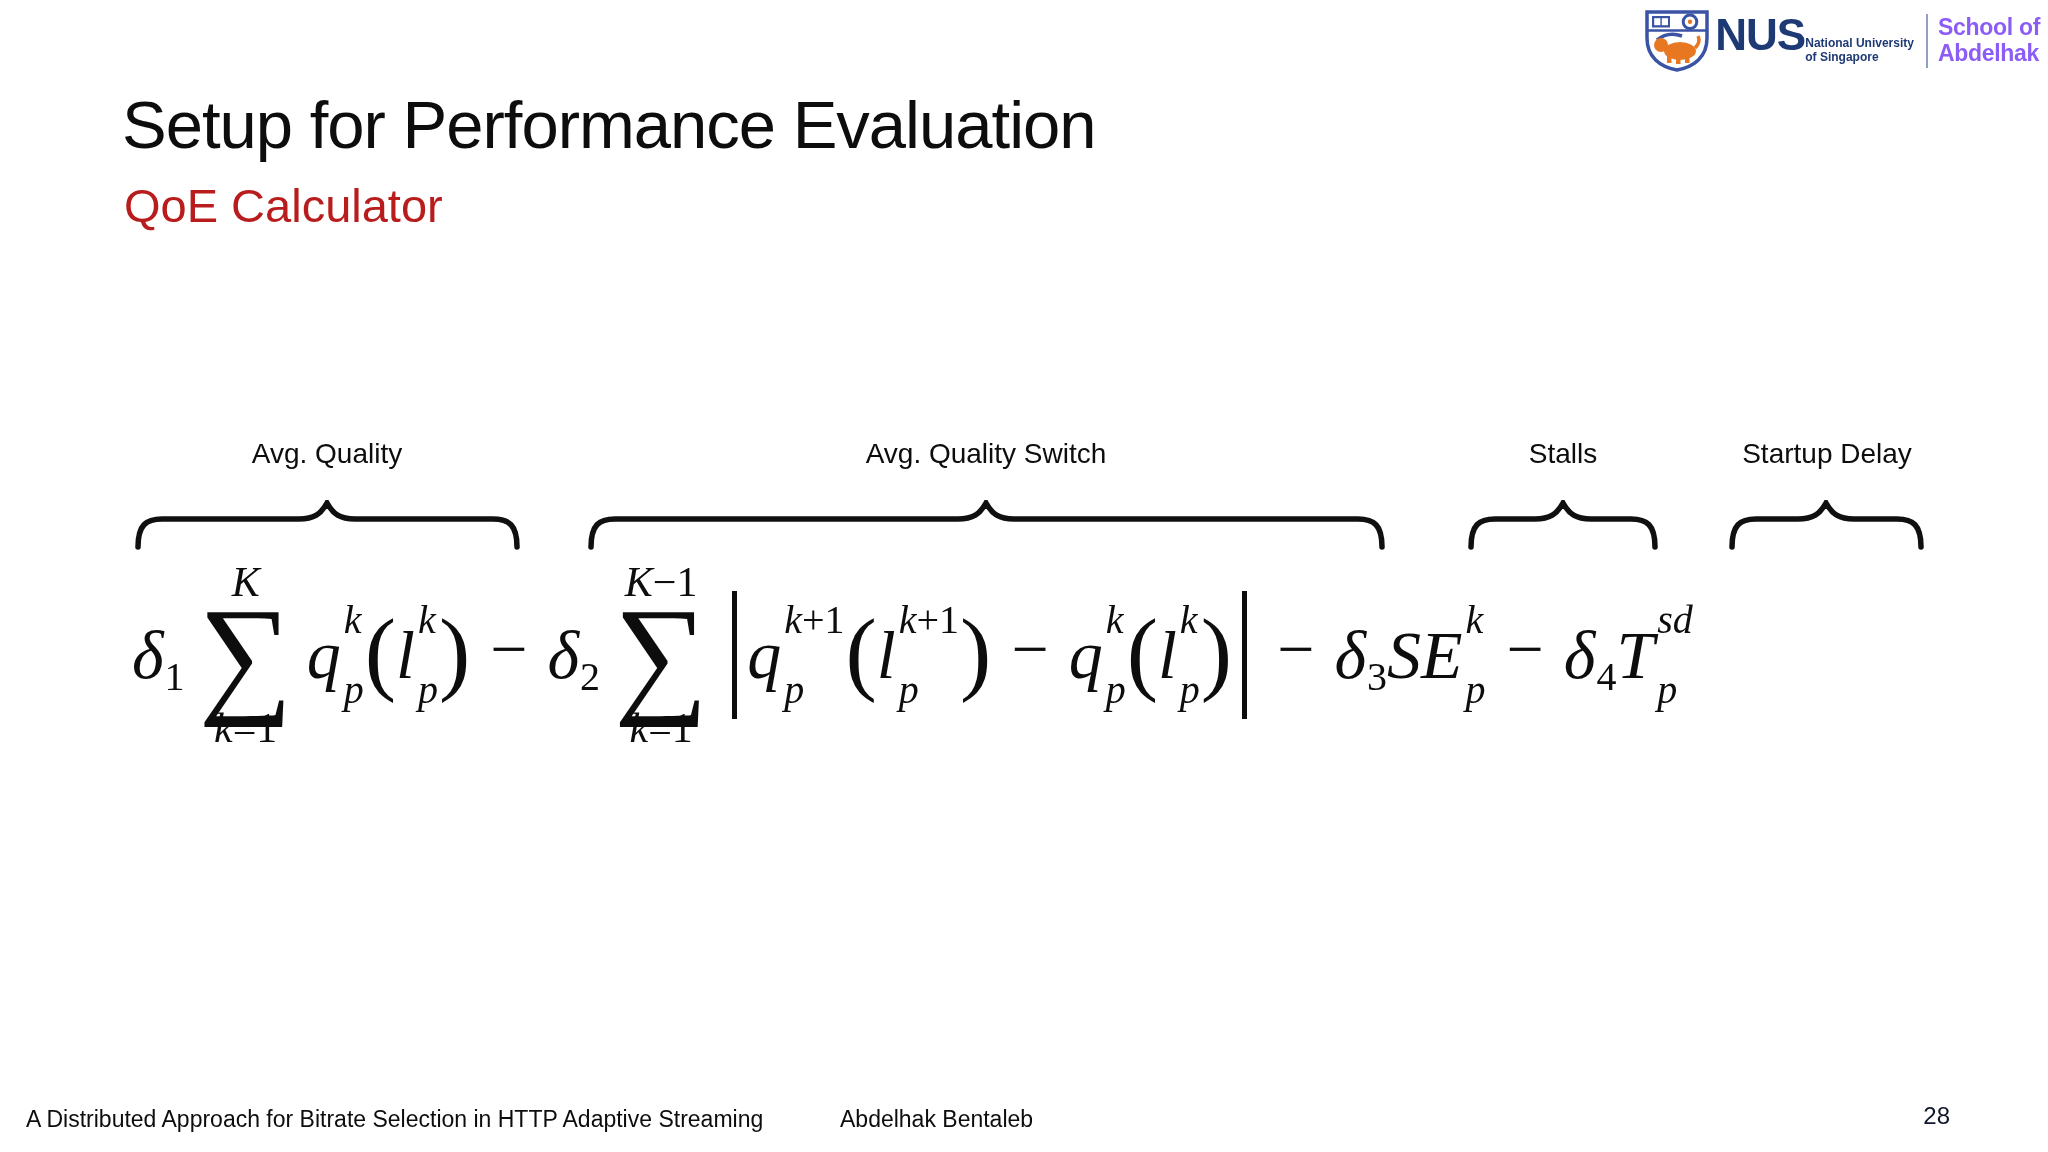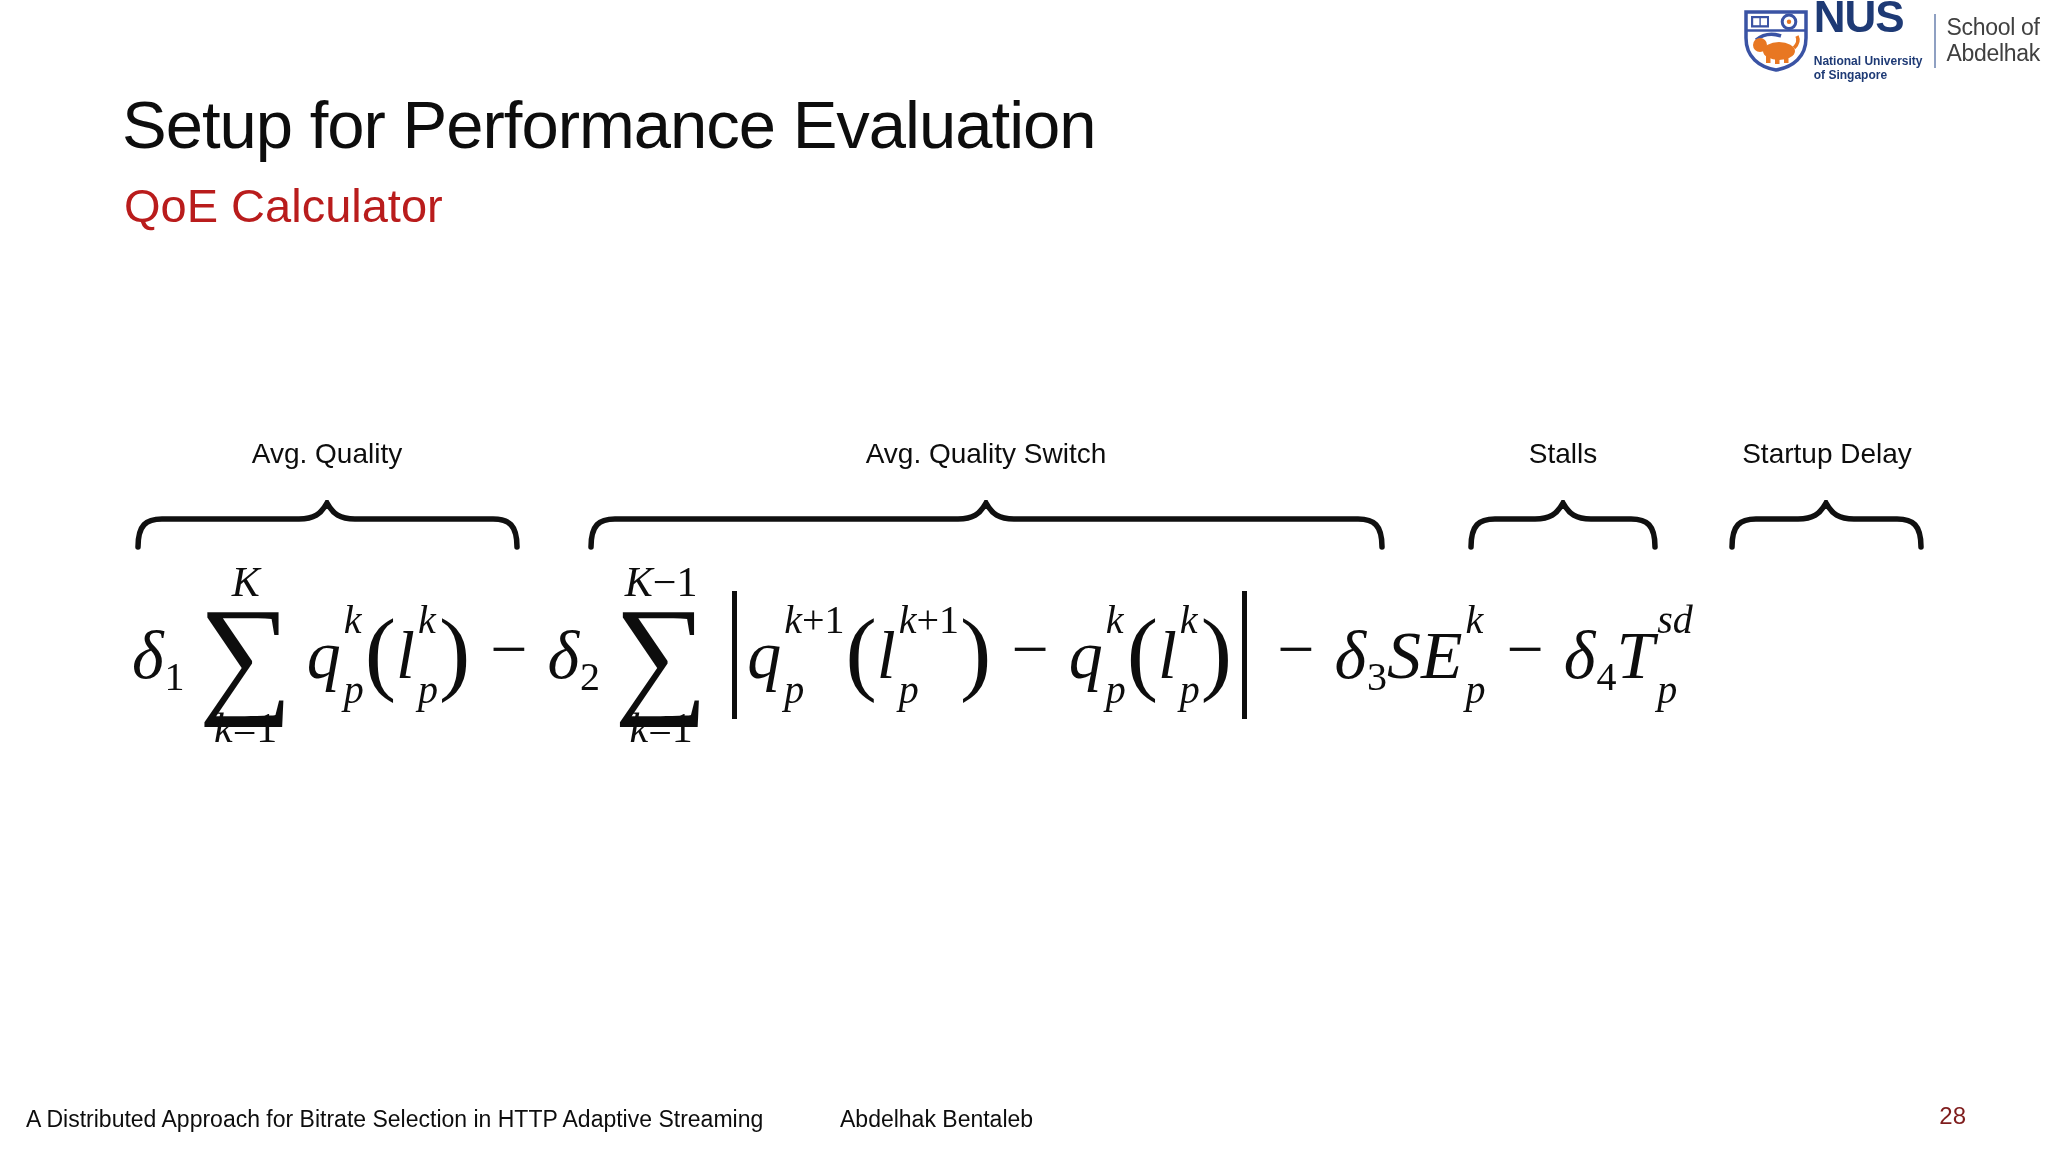--- a/index.html
+++ b/index.html
@@ -15,32 +15,32 @@
   .subtitle{
     position:absolute;left:124px;top:180px;
     font-size:47px;line-height:1.1;color:#b91c1c;
   }
   
   .logo{
     position:absolute;top:8px;right:8px;height:66px;
     display:flex;align-items:center;
   }
   .crest{width:64px;height:62px;flex:0 0 auto;}
-  .nus-text{margin-left:6px;display:flex;flex-direction:column;justify-content:space-between;}
+  .nus-text{margin-left:6px;display:flex;flex-direction:row;justify-content:space-between;}
   .nus-acronym{
     font-size:44px;font-weight:800;line-height:0.82;color:#1e3a75;letter-spacing:-1px;
   }
   .nus-univ{
     margin-top:20px;font-size:12px;font-weight:600;line-height:1.15;color:#1e3a75;
   }
   .logo-divider{
     width:2px;height:54px;background:#8fa0c2;margin:0 10px 0 12px;flex:0 0 auto;
   }
   .school{
-    font-size:23px;font-weight:400;line-height:1.12;color:#404040;letter-spacing:-0.3px;
+    font-size:23px;font-weight:700;line-height:1.12;color:#8b5cf6;letter-spacing:-0.3px;
   }
   
   .anno-label{
     position:absolute;top:440px;transform:translateX(-50%);
     font-size:28px;line-height:1;color:#0d0d0d;white-space:nowrap;
   }
   .brace{position:absolute;top:500px;height:50px;}
   .brace path{fill:none;stroke:#101010;stroke-width:5.5;stroke-linecap:round;}
   
   .formula{
@@ -64,21 +64,21 @@
   .stack{
     display:inline-flex;flex-direction:column;justify-content:space-between;
     height:110px;font-size:40px;line-height:1;margin-left:3px;margin-right:1px;
   }
   .stack .up,.stack .dn{display:inline-flex;}
   .paren{font-size:94px;font-style:normal;line-height:1;position:relative;top:-4px;}
   .abs-bar{width:5px;height:128px;background:#0d0d0d;margin:0 10px;flex:0 0 auto;}
   
   .footer-left{position:absolute;left:26px;top:1106px;font-size:23px;color:#0d0d0d;}
   .footer-author{position:absolute;left:840px;top:1106px;font-size:23px;color:#0d0d0d;}
-  .page-number{position:absolute;right:82px;top:1102px;font-size:24px;color:#7f1d1d;}
+  .page-number{position:absolute;right:98px;top:1102px;font-size:24px;color:#0f172a;}
 </style>
 </head>
 <body>
 
 <div class="slide">
 
   <div class="title">Setup for Performance Evaluation</div>
   <div class="subtitle">QoE Calculator</div>
 
   <div class="logo">

